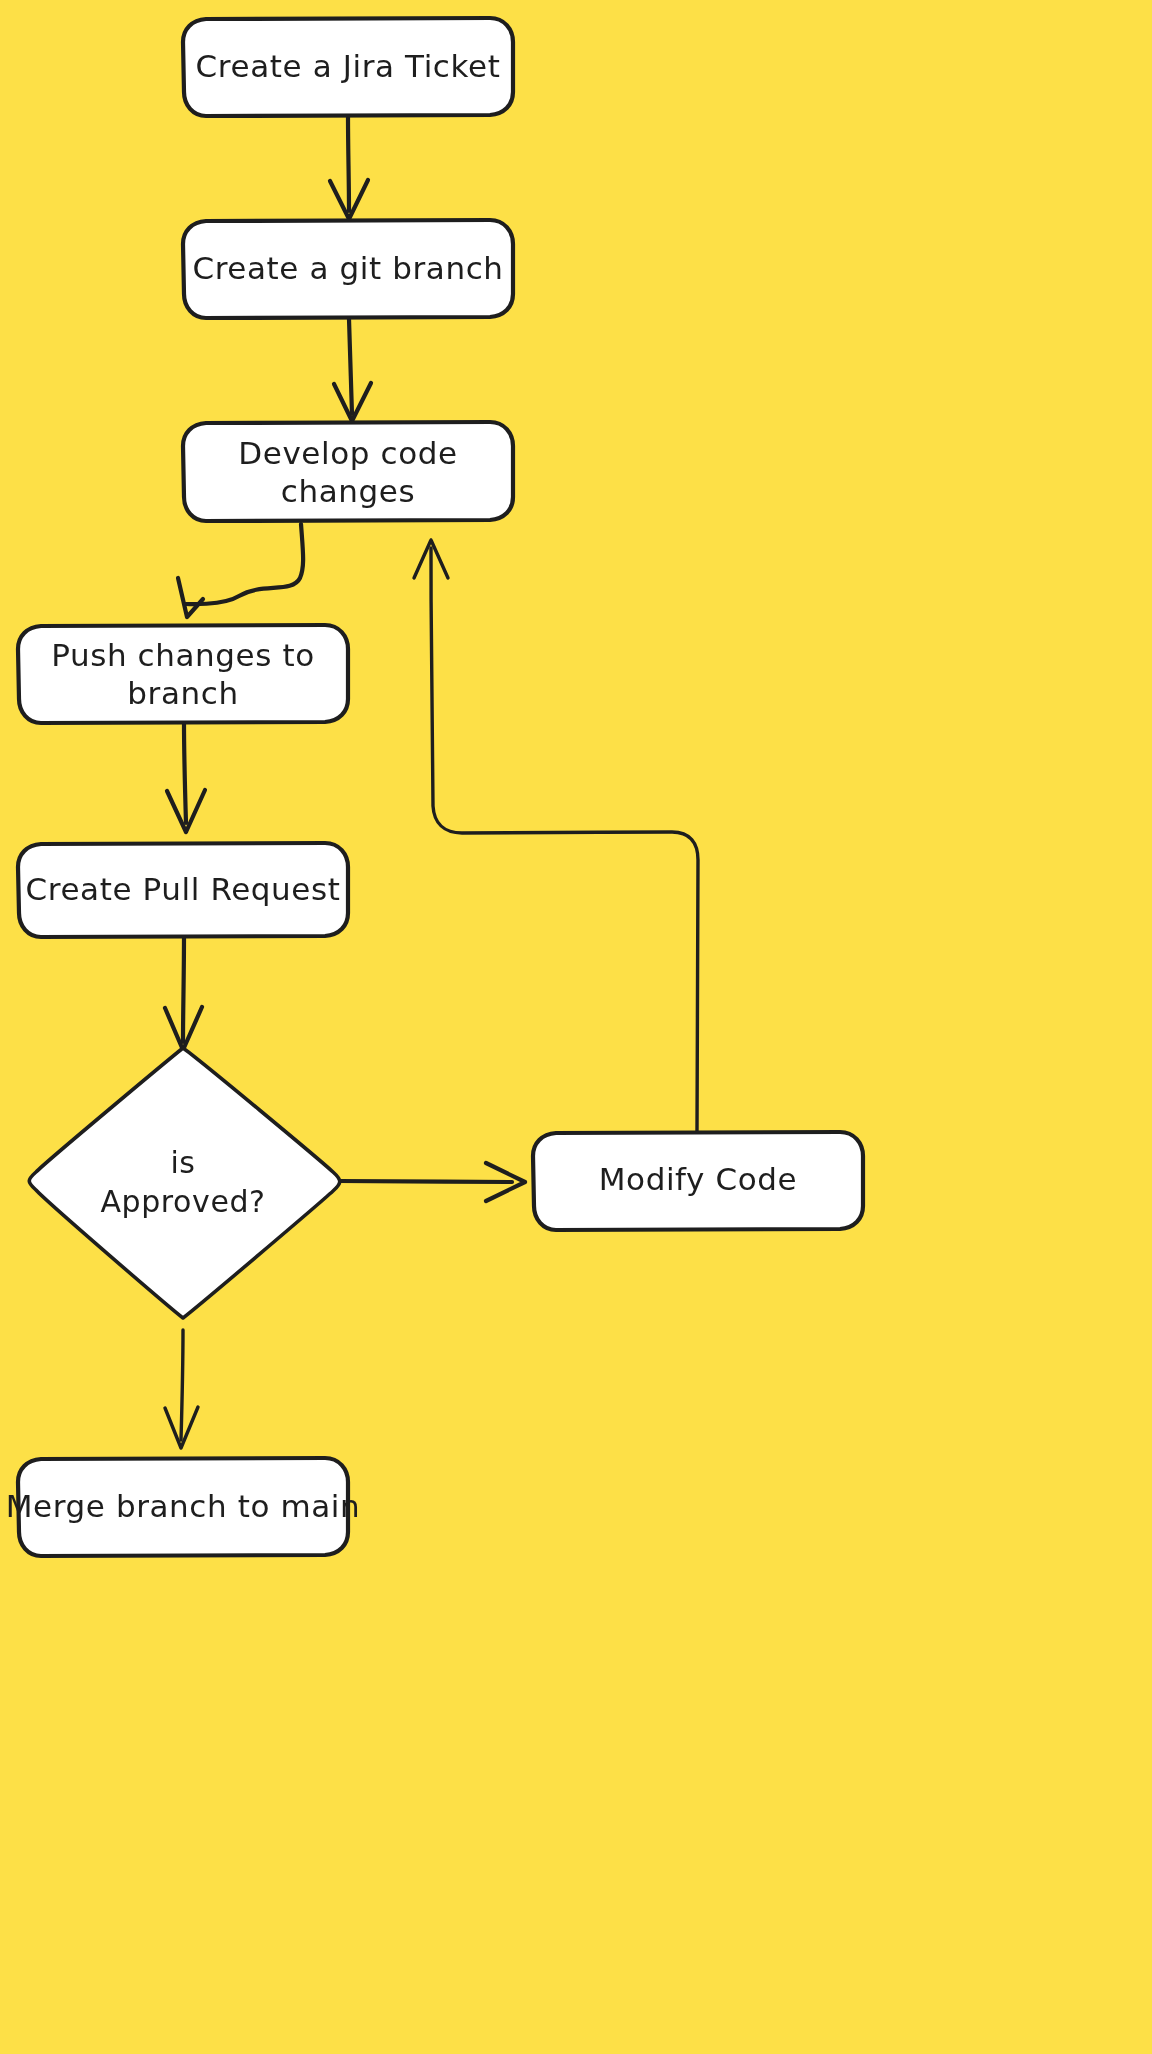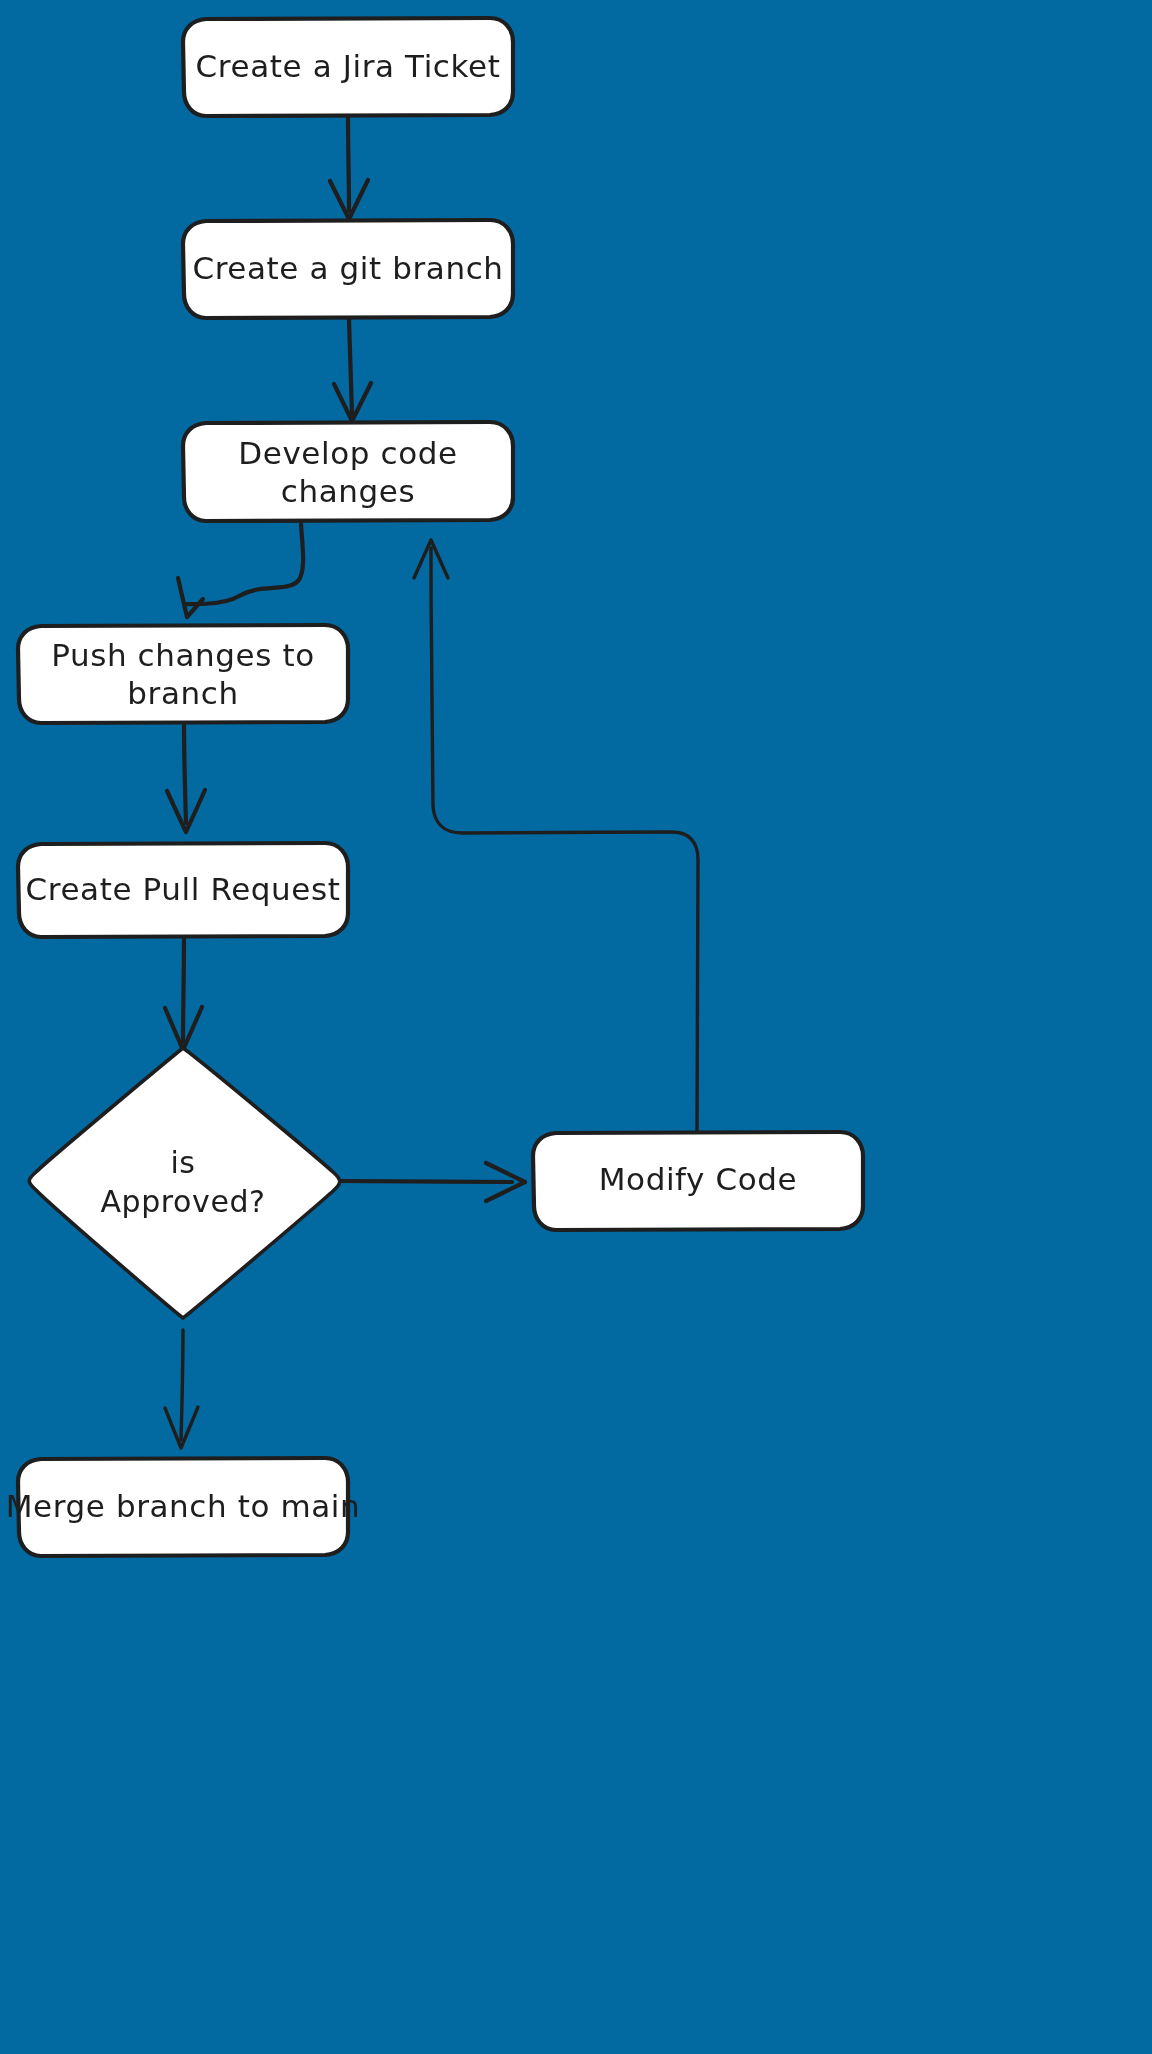--- a/index.html
+++ b/index.html
@@ -8,21 +8,21 @@
     padding: 0;
     background: #ffffff;
   }
   body {
     font-family: "DejaVu Sans", sans-serif;
   }
   #canvas-wrap {
     position: relative;
     width: 1152px;
     height: 2054px;
-    background: #0369a1;
+    background: #fde047;
     overflow: hidden;
   }
   svg#flow {
     position: absolute;
     top: 0;
     left: 0;
     width: 1152px;
     height: 2054px;
     display: block;
   }

